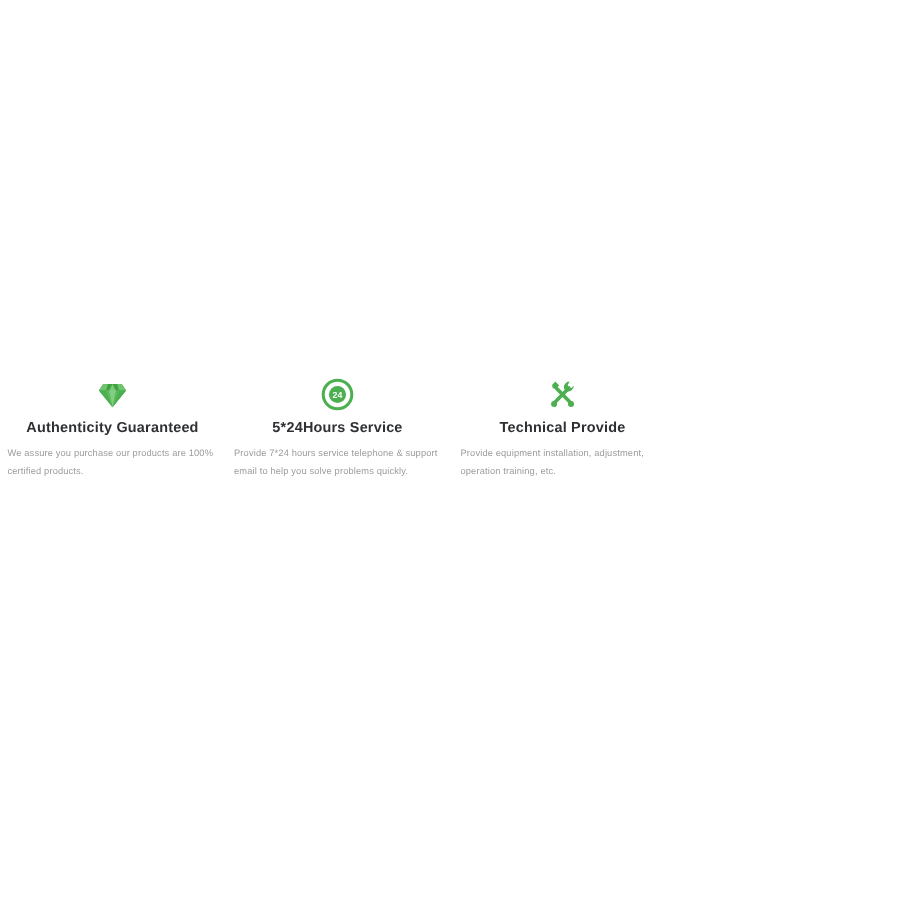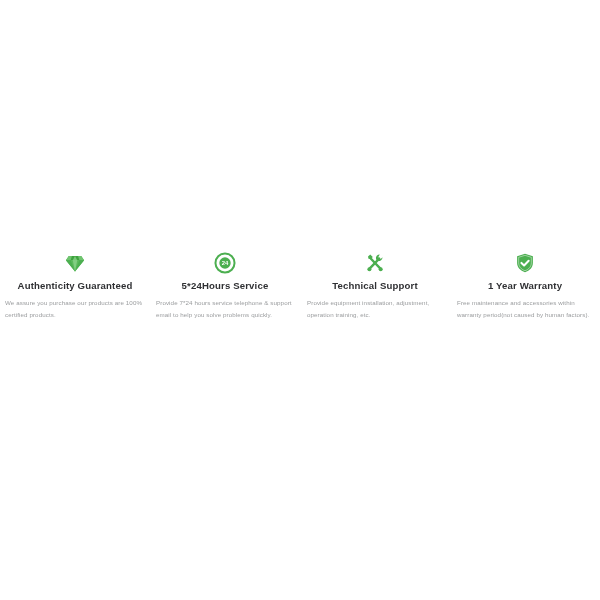--- a/index.html
+++ b/index.html
@@ -123,30 +123,19 @@
           <g stroke="#4caf50" stroke-width="2.6" stroke-linecap="round" fill="none">
             <line x1="5.6" y1="18.6" x2="16.6" y2="7.2"></line>
             <line x1="18.4" y1="18.6" x2="7.6" y2="7.4"></line>
           </g>
           <path d="M17.2 2.6a4.2 4.2 0 0 0-4.1 5.2l1.9 1.9a4.2 4.2 0 0 0 5.2-4.1l-2 1.9-1.9-.5-.5-1.9z" fill="#4caf50"></path>
           <path d="M6.8 2.6 4.4 5l.5 2.4 2.3.5 2.4-2.4z" fill="#4caf50"></path>
           <circle cx="5.9" cy="18.9" r="2.2" fill="#4caf50"></circle>
           <circle cx="18.2" cy="18.9" r="2.2" fill="#4caf50"></circle>
         </svg>
       </span>
-      <div class="feature-title">Technical Support</div>
+      <div class="feature-title">Technical Provide</div>
       <div class="feature-desc">Provide equipment installation, adjustment, operation training, etc.</div>
     </div>
 
-    <div class="feature-card card-3">
-      <span class="feature-icon">
-        <svg viewBox="0 0 24 24" xmlns="http://www.w3.org/2000/svg">
-          <path d="M12 1.9 3.4 4.7v7.1c0 5 3.6 8.8 8.6 10.3 5-1.5 8.6-5.3 8.6-10.3V4.7z" fill="#4caf50"></path>
-          <path d="M12 3.6 5.1 5.8v6c0 4.1 2.9 7.3 6.9 8.6 4-1.3 6.9-4.5 6.9-8.6v-6z" fill="none" stroke="#ffffff" stroke-width="0.9" opacity="0.55"></path>
-          <path d="M8.1 11.9 11 14.7l5-5.2" fill="none" stroke="#ffffff" stroke-width="2.2" stroke-linecap="round" stroke-linejoin="round"></path>
-        </svg>
-      </span>
-      <div class="feature-title">1 Year Warranty</div>
-      <div class="feature-desc">Free maintenance and accessories within warranty period(not caused by human factors).</div>
-    </div>
 
   </div>
 </div>
 
 </body></html>

